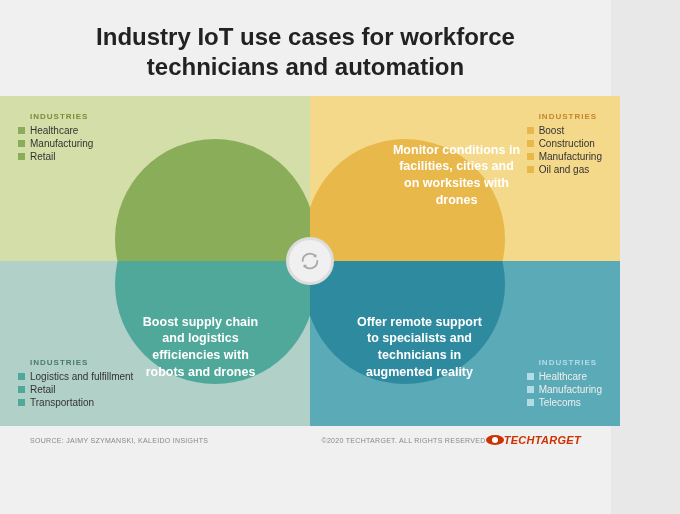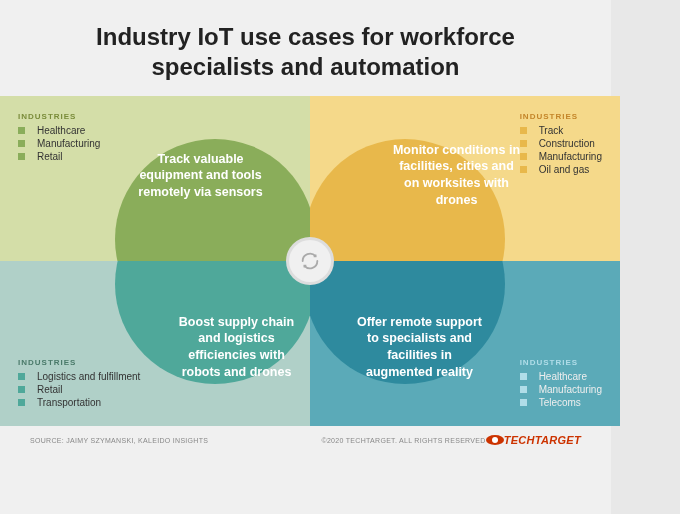--- a/index.html
+++ b/index.html
@@ -94,51 +94,52 @@
       text-align: center;
       font-size: 12.5px;
       font-weight: 700;
       color: #fff;
       line-height: 1.35;
       width: 130px;
     }
 
     .q1 .quadrant-text { top: 50%; left: 50%; transform: translate(-15%, -55%); }
     .q2 .quadrant-text { top: 50%; left: 50%; transform: translate(-85%, -55%); margin-left: 37px; }
-    .q3 .quadrant-text { top: 50%; left: 50%; transform: translate(-15%, -45%); margin-left: 36px; }
+    .q3 .quadrant-text { top: 50%; left: 50%; transform: translate(-15%, -45%); }
     .q4 .quadrant-text { top: 50%; left: 50%; transform: translate(-85%, -45%); }
 
     
     .industry-box {
       position: absolute;
       z-index: 5;
       padding: 8px 10px;
     }
     .industry-box .ind-label {
       font-size: 8px;
       font-weight: 900;
       letter-spacing: 1px;
       text-transform: uppercase;
       color: #7a8c3a;
       margin-bottom: 4px;
+      margin-left: 12px;
     }
     .industry-box.right .ind-label { color: #c4862a; }
     .industry-box.bottom-left .ind-label { color: #4a7a6a; }
     .industry-box.bottom-right .ind-label { color: #1e6a7a; }
 
     .industry-box ul {
       list-style: none;
       padding: 0;
     }
     .industry-box ul li {
       font-size: 10px;
       color: #333;
       display: flex;
       align-items: center;
-      gap: 12px;
+      gap: 5px;
       margin-bottom: 2px;
     }
     .bullet {
       display: inline-block;
       width: 7px;
       height: 7px;
       flex-shrink: 0;
     }
     .bullet-green { background: #8aad5a; }
     .bullet-orange { background: #e8b84b; }
@@ -222,21 +223,21 @@
       border-radius: 50%;
     }
   </style>
 </head>
 <body>
 
 <div class="container">
   <div class="title-area">
     <h1>
       <span>Industry IoT use cases for workforce</span><br>
-      <span>specialists and automation</span>
+      <span>technicians and automation</span>
     </h1>
   </div>
 
   <div class="quadrants">
 
     <div class="quadrant q1">
       <div class="industry-box">
         <div class="ind-label">INDUSTRIES</div>
         <ul>
           <li>
@@ -246,30 +247,29 @@
           <li>
               <span class="bullet bullet-green"></span>
               <span>Manufacturing</span>
             </li>
           <li>
               <span class="bullet bullet-green"></span>
               <span>Retail</span>
             </li>
         </ul>
       </div>
-      <div class="quadrant-text">Track valuable equipment and tools remotely via sensors</div>
     </div>
 
     <div class="quadrant q2">
       <div class="industry-box right">
         <div class="ind-label">INDUSTRIES</div>
         <ul>
           <li>
               <span class="bullet bullet-orange"></span>
-              <span>Track</span>
+              <span>Boost</span>
             </li>
           <li>
               <span class="bullet bullet-orange"></span>
               <span>Construction</span>
             </li>
           <li>
               <span class="bullet bullet-orange"></span>
               <span>Manufacturing</span>
             </li>
           <li>
@@ -313,21 +313,21 @@
           <li>
               <span class="bullet bullet-blue" style="background:#b0dde8;"></span>
               <span style="color:#eee;">Manufacturing</span>
             </li>
           <li>
               <span class="bullet bullet-blue" style="background:#b0dde8;"></span>
               <span style="color:#eee;">Telecoms</span>
             </li>
         </ul>
       </div>
-      <div class="quadrant-text">Offer remote support to specialists and facilities in augmented reality</div>
+      <div class="quadrant-text">Offer remote support to specialists and technicians in augmented reality</div>
     </div>
 
     <div class="center-circle">
       <svg viewBox="0 0 24 24" fill="none" stroke="#aaa" stroke-width="2">
         <path d="M4 12a8 8 0 0 1 14-5.3" stroke-linecap="round"></path>
         <path d="M20 12a8 8 0 0 1-14 5.3" stroke-linecap="round"></path>
         <polyline points="18,5 18,7 16,7" fill="none" stroke="#aaa" stroke-width="2"></polyline>
         <polyline points="6,19 6,17 8,17" fill="none" stroke="#aaa" stroke-width="2"></polyline>
       </svg>
     </div>

